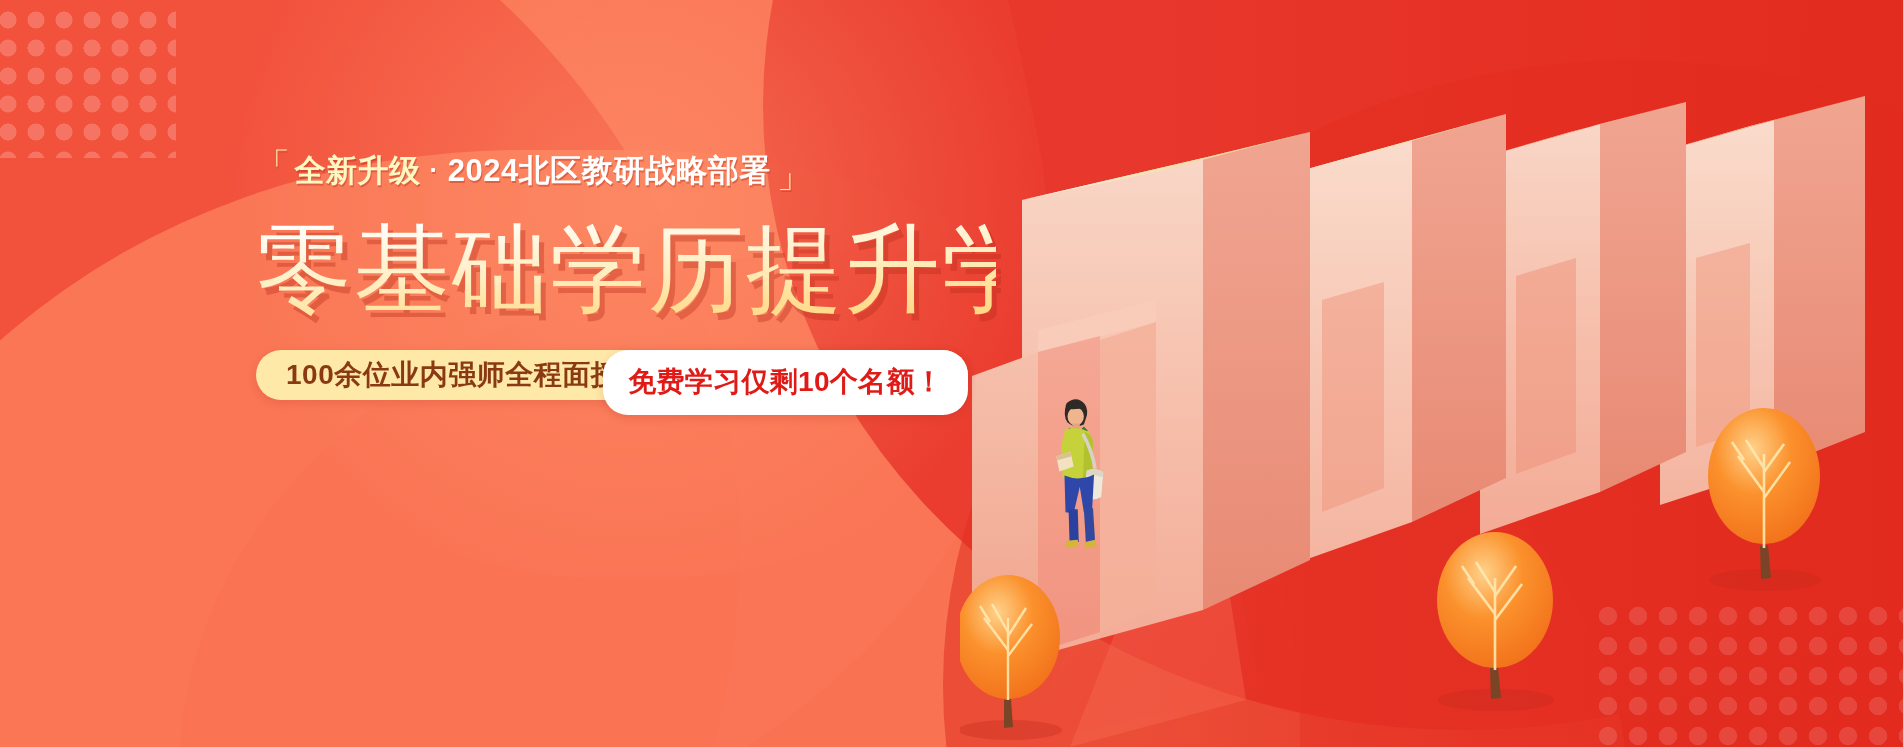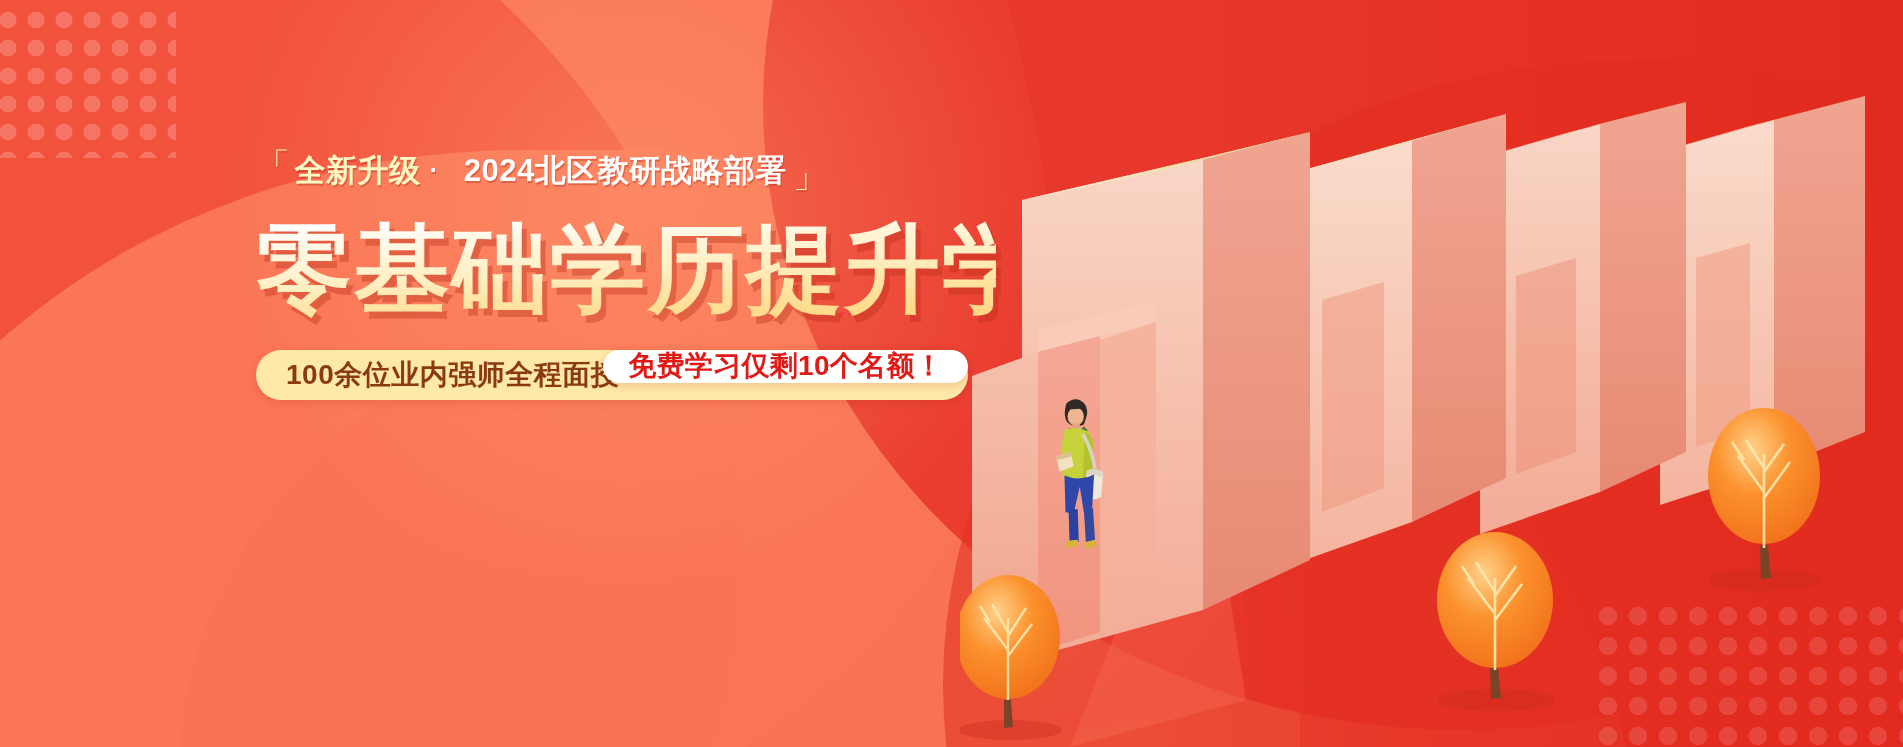--- a/index.html
+++ b/index.html
@@ -134,27 +134,26 @@
   }
   .eyebrow-dot{
     color:#ffffff;
     margin:0 9px;
     font-size:26px;
     text-shadow:1px 2px 0 rgba(165,38,18,.3);
   }
   .eyebrow-white{
     color:#ffffff;
     text-shadow:1px 2px 0 rgba(165,38,18,.35);
-    margin-left:16px;
   }
 
   .headline{
     margin-top:26px;
     font-size:96px;
-    font-weight:700;
+    font-weight:400;
     line-height:1.06;
     letter-spacing:2px;
     white-space:nowrap;
     background:linear-gradient(177deg,#ffffff 6%,#fff7e2 26%,#ffeec0 52%,#ffdf96 78%,#ffd580 100%);
     -webkit-background-clip:text;
     background-clip:text;
     color:transparent;
     -webkit-text-fill-color:transparent;
     filter:drop-shadow(5px 7px 0 rgba(186,46,26,.38));
     text-align:center;
@@ -184,21 +183,21 @@
     display:flex;align-items:center;
     font-size:28px;
     font-weight:700;
     letter-spacing:.5px;
     color:#8a3a12;
     white-space:nowrap;
   }
   .badge-white{
     position:absolute;
     right:0;top:0;
-    height:33px;
+    height:65px;
     padding:0 25px;
     border-radius:25px;
     background:#ffffff;
     display:flex;align-items:center;
     box-shadow:0 3px 10px rgba(160,34,16,.18);
   }
   .badge-white-label{
     font-size:28px;
     font-weight:800;
     letter-spacing:.3px;

